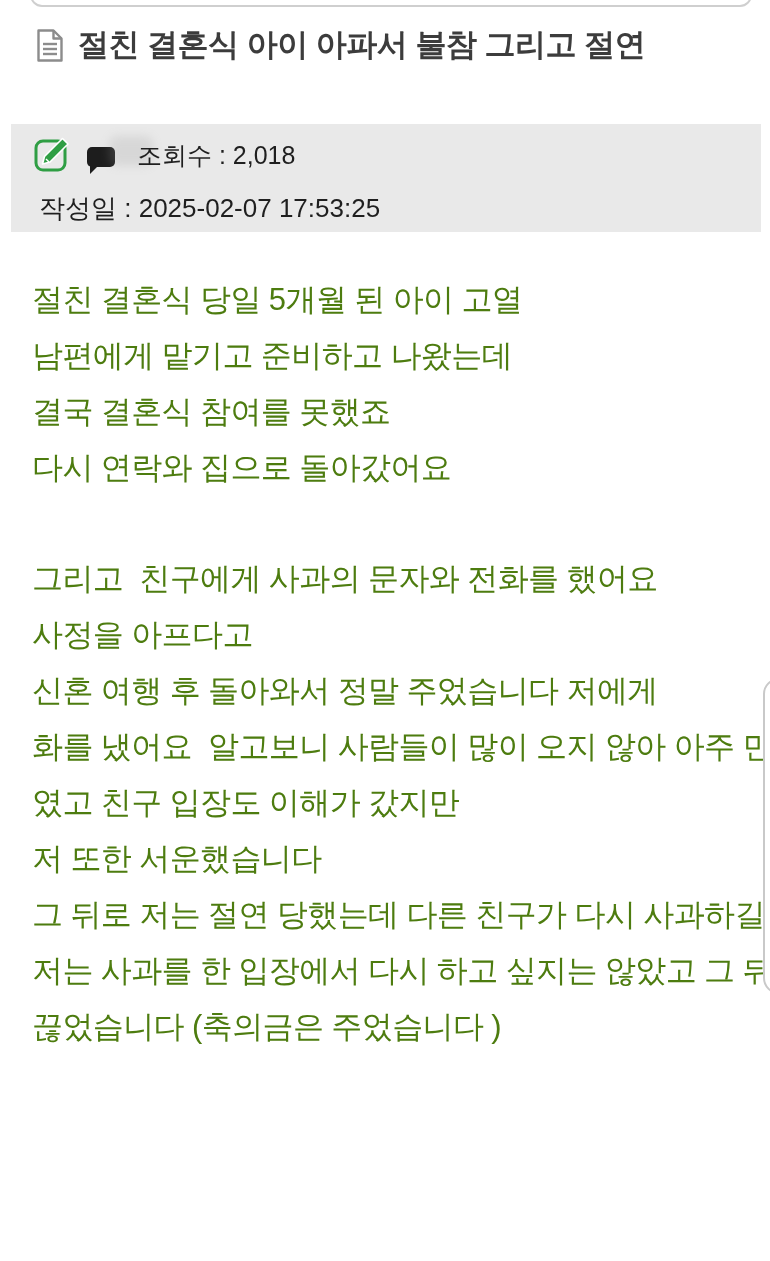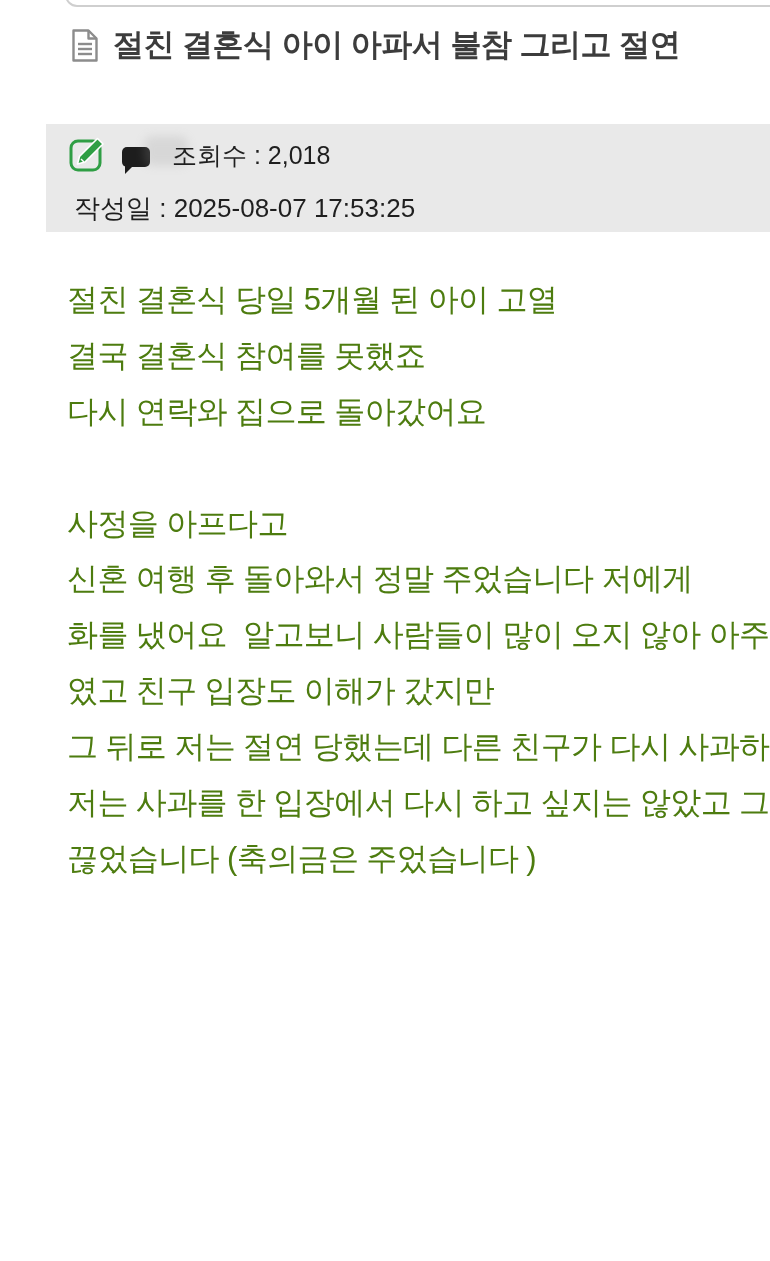--- a/index.html
+++ b/index.html
@@ -3,21 +3,21 @@
 <meta charset="utf-8">
 <style>
   html,body{margin:0;padding:0;}
   body{
     width:770px;height:1261px;
     background:#ffffff;
     font-family:"Liberation Sans",sans-serif;
     position:relative;
     overflow:hidden;
   }
-  .page{position:absolute;inset:0;overflow:hidden;margin-left:35px;}
+  .page{position:absolute;inset:0;overflow:hidden;}
 
   
   .top-card-edge{
     position:absolute;left:30px;top:-19px;width:718px;height:22px;
     border:2px solid #cfcfcf;border-radius:12px;background:#ffffff;
   }
 
   
   .title-row{
     position:absolute;left:36px;top:24px;right:20px;
@@ -93,32 +93,35 @@
 
   <div class="meta-bar">
     <svg class="edit-icon" width="40" height="40" viewBox="0 0 40 40" fill="none">
       <rect x="3" y="6" width="29" height="29" rx="7" stroke="#2f9e44" stroke-width="3"></rect>
       <path d="M29.5 3.5 l5.5 5.5 L17 27 l-7.5 2 L11.5 21.5 z" fill="#2f9e44" stroke="#ffffff" stroke-width="1.6" stroke-linejoin="round"></path>
       <path d="M13 24 l3 3" stroke="#ffffff" stroke-width="1.4"></path>
     </svg>
     <span class="bubble"></span>
     <span class="smudge"></span>
     <span class="views">조회수 : 2,018</span>
-    <span class="date">작성일 : 2025-08-07 17:53:25</span>
+    <span class="date">작성일 : 2025-02-07 17:53:25</span>
   </div>
 
   <div class="post-body">
       <div class="body-line">절친 결혼식 당일 5개월 된 아이 고열</div>
+      <div class="body-line">남편에게 맡기고 준비하고 나왔는데</div>
       <div class="body-line">결국 결혼식 참여를 못했죠</div>
       <div class="body-line">다시 연락와 집으로 돌아갔어요</div>
       <div class="body-line"></div>
+      <div class="body-line">그리고  친구에게 사과의 문자와 전화를 했어요</div>
       <div class="body-line">사정을 아프다고</div>
       <div class="body-line">신혼 여행 후 돌아와서 정말 주었습니다 저에게</div>
       <div class="body-line">화를 냈어요  알고보니 사람들이 많이 오지 않아 아주 민망한 상태</div>
       <div class="body-line">였고 친구 입장도 이해가 갔지만</div>
+      <div class="body-line">저 또한 서운했습니다</div>
       <div class="body-line">그 뒤로 저는 절연 당했는데 다른 친구가 다시 사과하길 바랬으나</div>
       <div class="body-line">저는 사과를 한 입장에서 다시 하고 싶지는 않았고 그 뒤로 연락을</div>
       <div class="body-line">끊었습니다 (축의금은 주었습니다 )</div>
       <div class="body-line"></div>
     </div>
 
   <div class="right-panel-edge"></div>
 
 </div>
 

